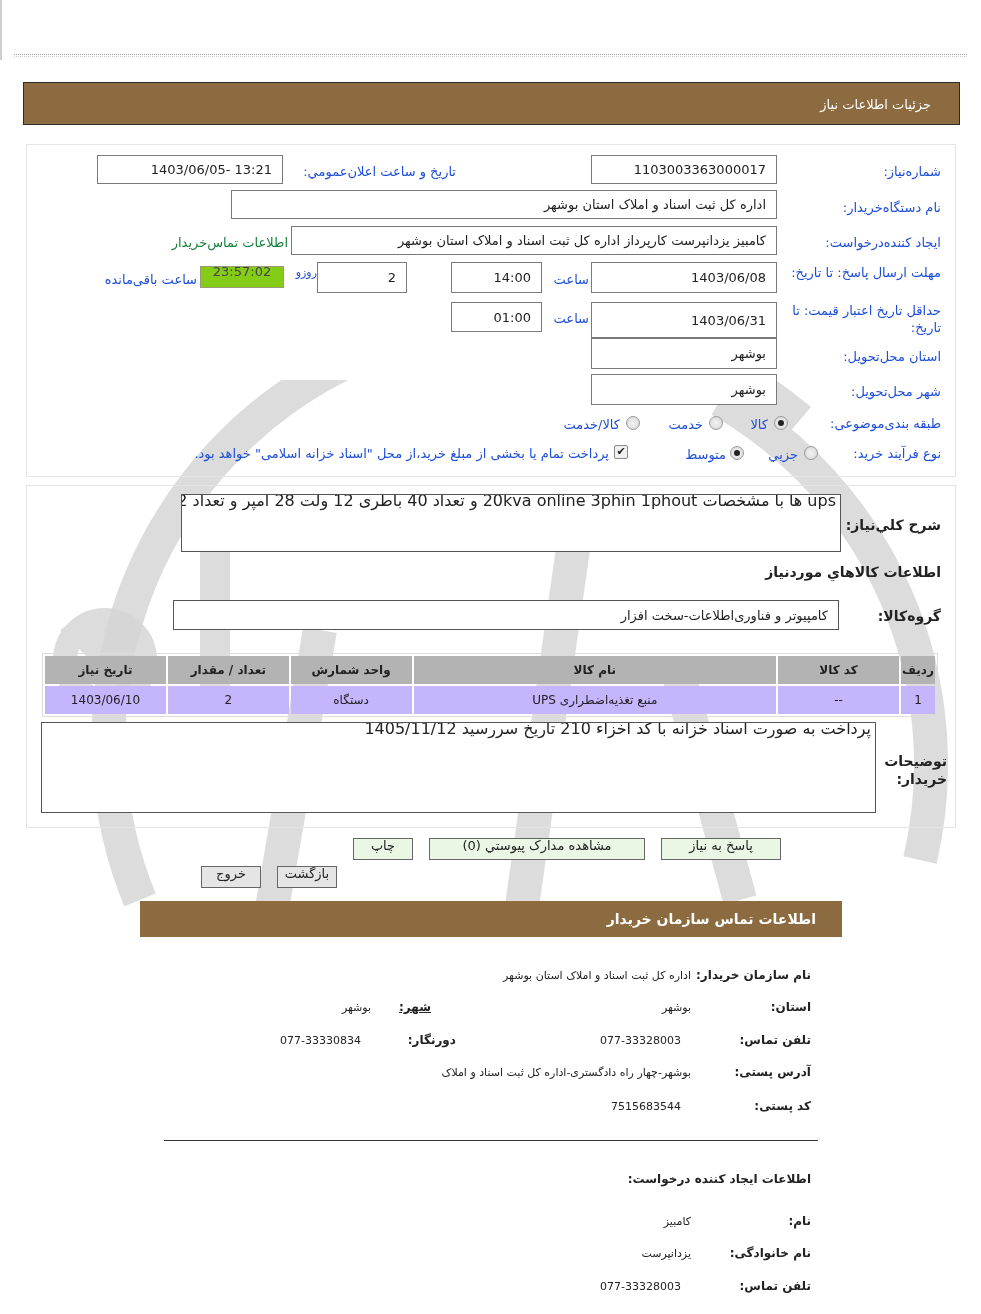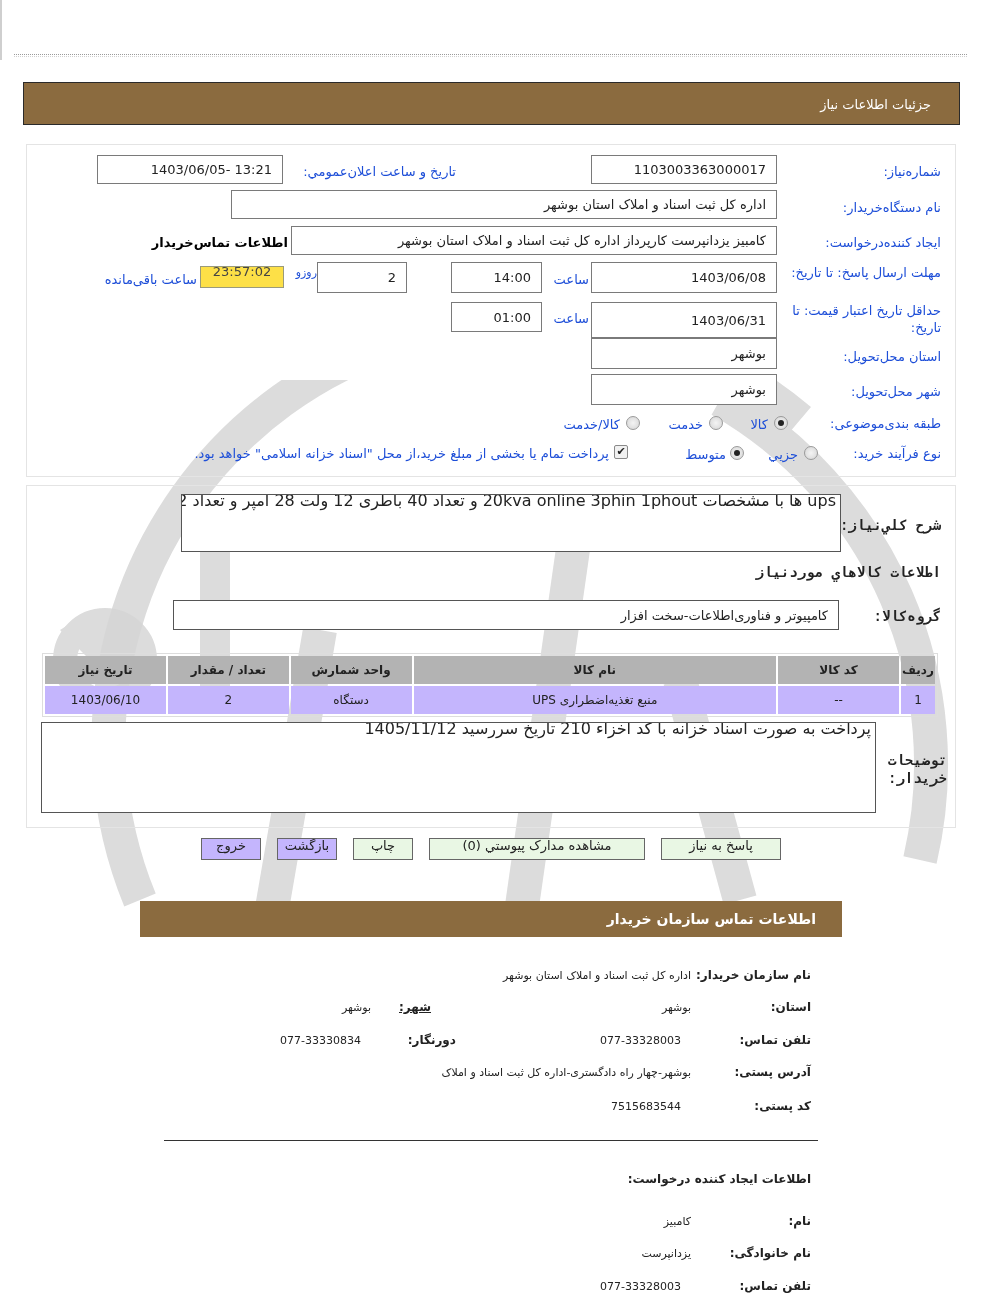--- a/index.html
+++ b/index.html
@@ -20,39 +20,39 @@
   .header-bar .title { position: absolute; right: 28px; top: 14px; font-size: 13px; }
 
   .panel { position: absolute; border: 1px solid #e4e4e4; background: transparent; }
   .p1 { left: 26px; top: 144px; width: 930px; height: 333px; }
   .p2 { left: 26px; top: 485px; width: 930px; height: 343px; }
 
   .label { position: absolute; font-size: 13px; color: #1d4ed8; text-align: right; direction: rtl; white-space: nowrap; }
   .field { position: absolute; border: 1px solid #7a7a7a; background: #fff; font-size: 13px;
     direction: rtl; padding: 0 10px; display: flex; align-items: center; white-space: nowrap; overflow: hidden; z-index: 1; }
   .field.ltr { direction: ltr; justify-content: flex-end; }
-  .link { position: absolute; color: #000000; font-size: 13px; direction: rtl; white-space: nowrap; cursor: pointer; font-weight: bold; }
+  .link { position: absolute; color: #15803d; font-size: 13px; direction: rtl; white-space: nowrap; cursor: pointer; }
   .countdown { position: absolute; left: 200px; top: 266px; width: 84px; height: 22px;
-    background: #fde047; border: 1px solid #9a9a7a; font-size: 13px; text-align: center; line-height: 10px; overflow: hidden; color: #444; }
+    background: #84cc16; border: 1px solid #9a9a7a; font-size: 13px; text-align: center; line-height: 10px; overflow: hidden; color: #444; }
 
   .radio { position: absolute; width: 14px; height: 14px; border-radius: 50%; border: 1px solid #9a9a9a; background: radial-gradient(#f4f4f4, #d4d4d4); }
   .radio.on::after { content: ""; position: absolute; left: 3px; top: 3px; width: 6px; height: 6px; border-radius: 50%; background: #222; }
   .checkbox { position: absolute; width: 14px; height: 14px; border: 1px solid #8a8a8a; border-radius: 2px; background: #f1f1f1; font-size: 11px; line-height: 12px; text-align: center; color: #222; }
 
-  .bold-label { position: absolute; font-weight: bold; font-size: 14px; direction: rtl; white-space: nowrap; font-family: Liberation Mono, monospace; }
+  .bold-label { position: absolute; font-weight: bold; font-size: 14px; direction: rtl; white-space: nowrap; }
 
   .textarea { position: absolute; border: 1px solid #555; background: #fff; font-size: 16px; direction: rtl; padding: 0 4px; overflow: hidden; line-height: 12px; white-space: nowrap; z-index: 1; }
 
   table.items { position: absolute; left: 42px; top: 653px; width: 896px; border-collapse: separate; border-spacing: 2px; direction: rtl; font-size: 12px; z-index: 1; border: 1px solid #ddd; }
   table.items th { background: #b3b3b3; color: #222; font-weight: bold; height: 28px; text-align: center; }
   table.items td { background: #c4b5fd; height: 28px; text-align: center; }
 
   .btn { position: absolute; height: 22px; border: 1px solid #666; font-size: 13px; text-align: center; line-height: 14px; overflow: hidden; cursor: pointer; z-index: 1; direction: rtl; }
   .btn.green { background: #e9f7e4; }
-  .btn.pink { background: #c4b5fd; }
+  .btn.pink { background: #e5e5e5; margin-top: 28px; }
 
   .contact-bar { position: absolute; left: 140px; top: 901px; width: 702px; height: 36px; background: #8b6b3f; color: #fff; z-index: 1; }
   .contact-bar .title { position: absolute; right: 26px; top: 10px; font-size: 14px; font-weight: bold; direction: rtl; }
 
   .c-label { position: absolute; font-weight: bold; font-size: 12px; direction: rtl; white-space: nowrap; z-index: 1; }
   .c-value { position: absolute; font-size: 11px; direction: rtl; white-space: nowrap; z-index: 1; }
   .hr { position: absolute; left: 164px; top: 1140px; width: 654px; height: 1px; background: #333; }
 </style>
 </head>
 <body>

